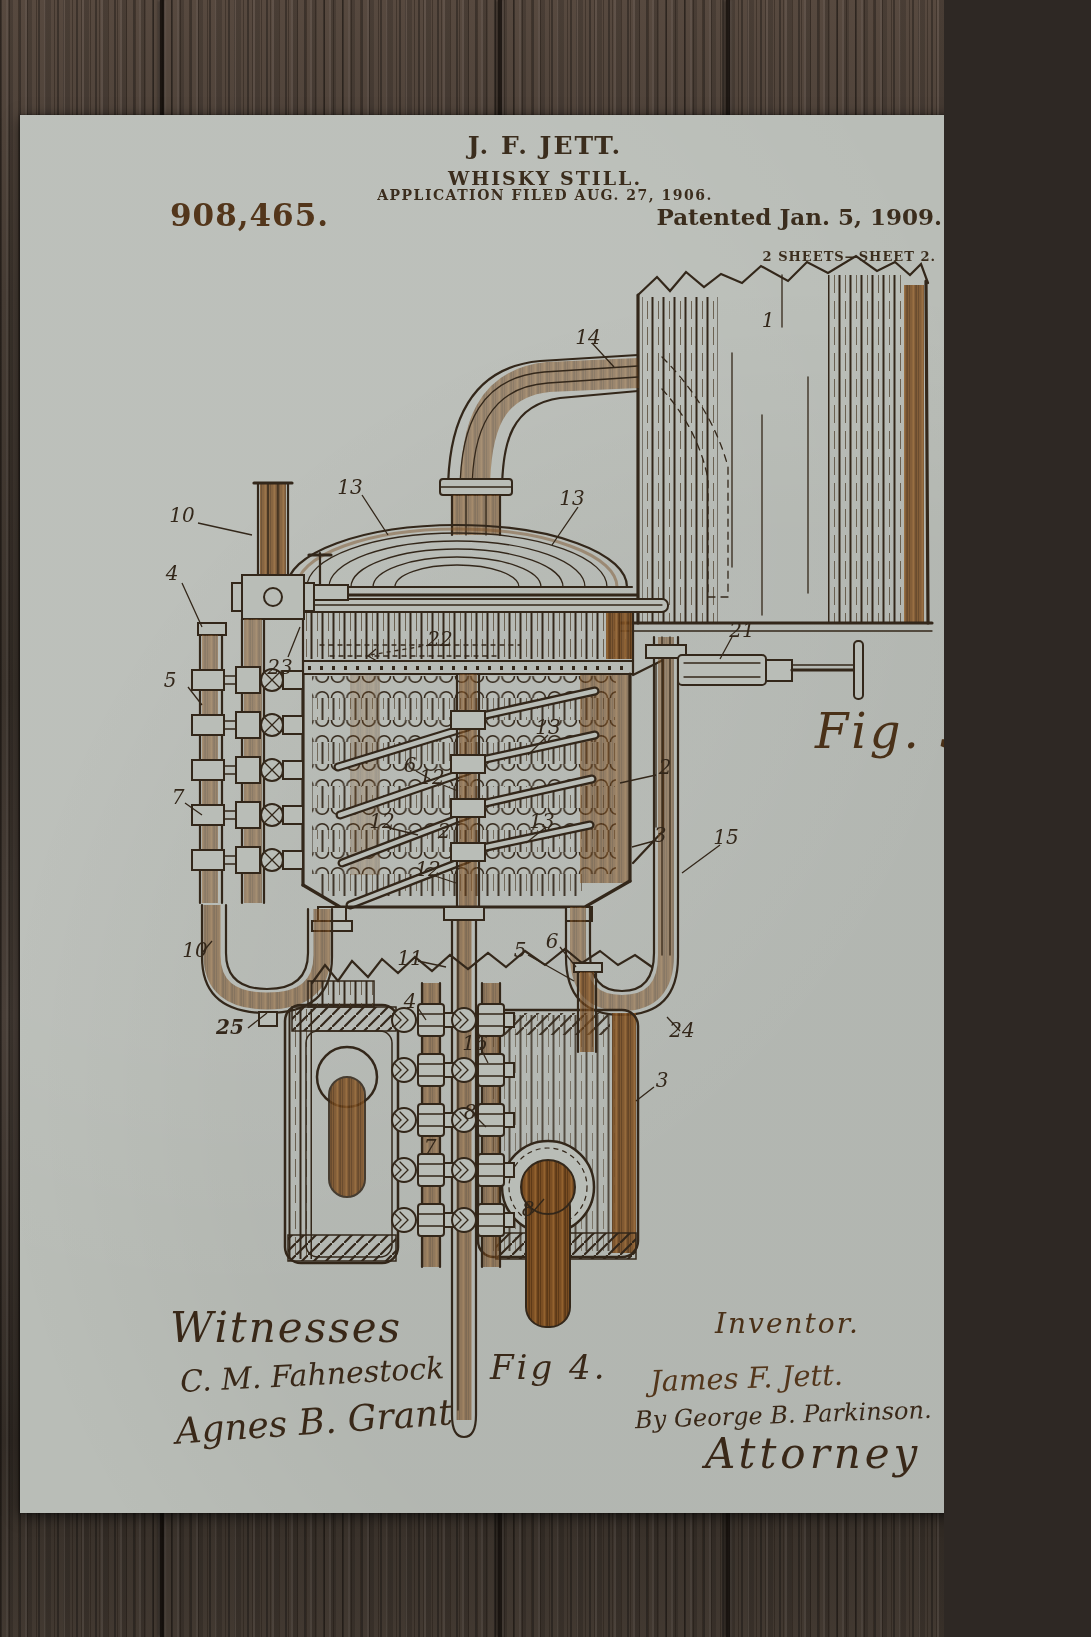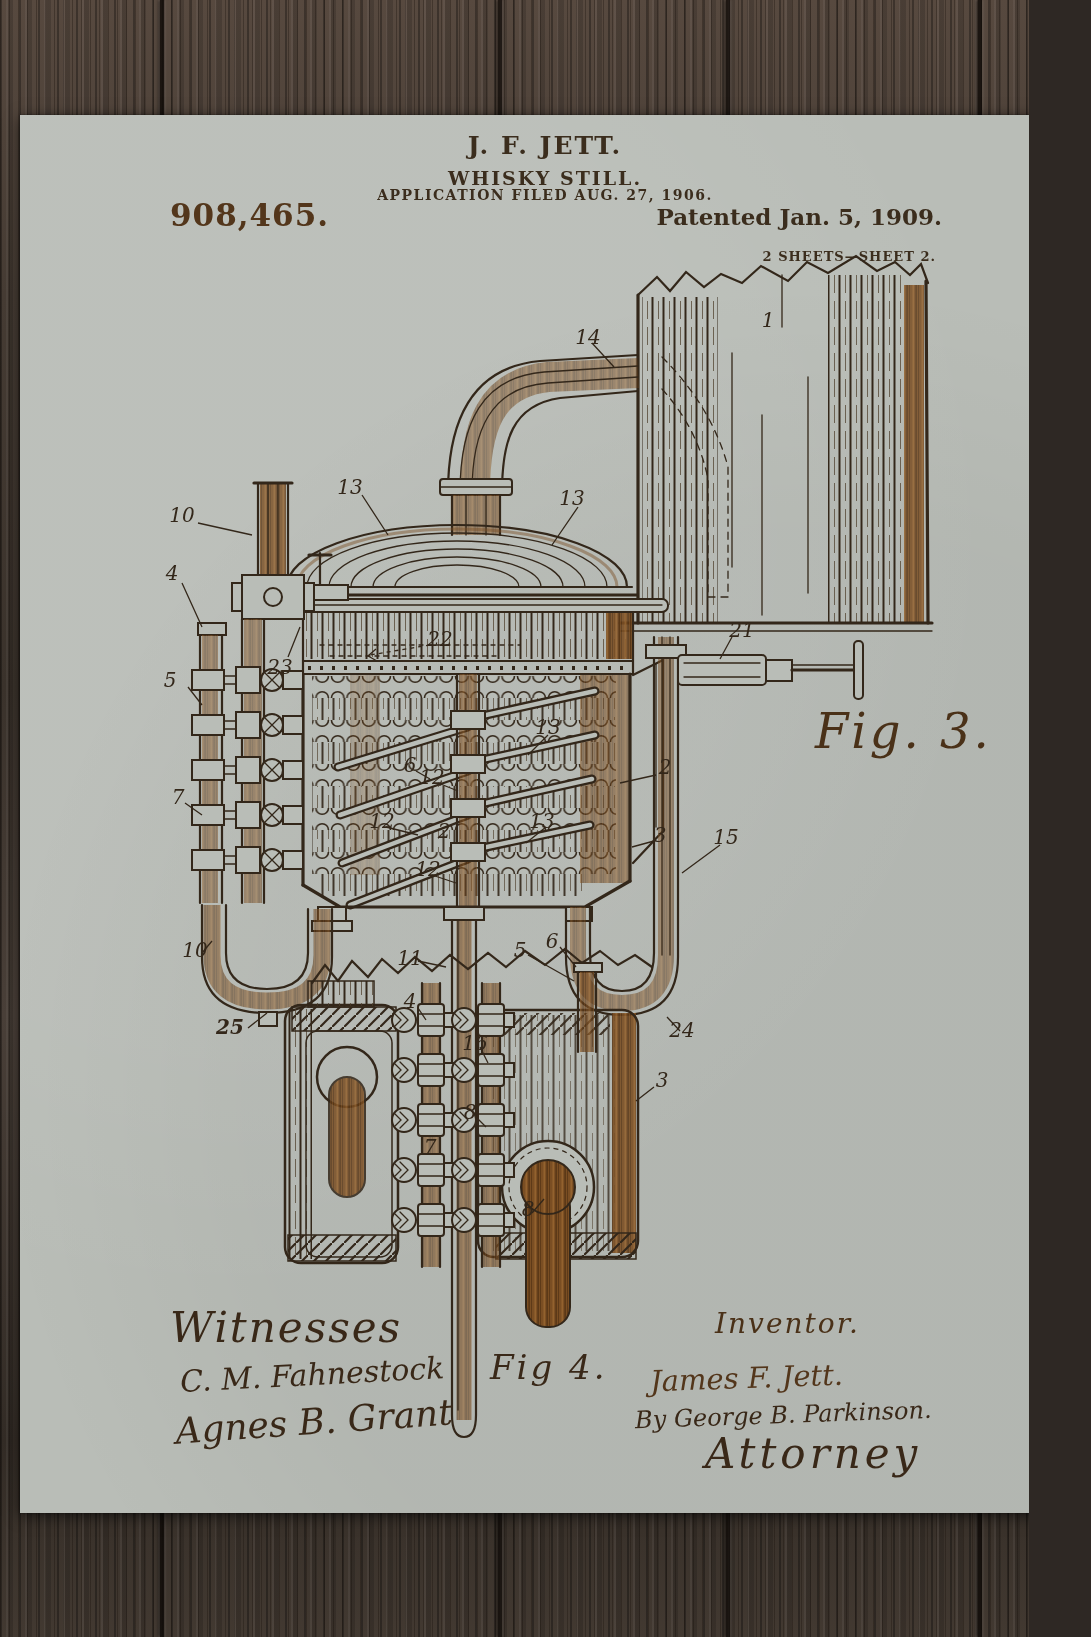--- a/index.html
+++ b/index.html
@@ -1,16 +1,16 @@
 <!DOCTYPE html>
 <html><head>
 <meta charset="utf-8">
 <style>
   html,body{margin:0;padding:0;background:#2e2824;}
-  .stage{position:relative;width:1029px;height:1637px;overflow:hidden;
+  .stage{position:relative;width:944px;height:1637px;overflow:hidden;
     background:
       repeating-linear-gradient(90deg, rgba(0,0,0,.30) 0 2px, rgba(0,0,0,0) 2px 6px, rgba(255,255,255,.05) 6px 8px, rgba(0,0,0,.16) 8px 13px, rgba(0,0,0,0) 13px 19px),
       repeating-linear-gradient(90deg, rgba(26,18,12,.35) 0 1px, rgba(0,0,0,0) 1px 9px),
       linear-gradient(180deg,#57493f 0%,#463c34 18%,#3b332c 42%,#4a4039 62%,#332c26 88%,#423931 100%);
     font-family:"DejaVu Serif", serif;}
   .seam{position:absolute;top:0;bottom:0;width:4px;background:rgba(12,8,6,.75);box-shadow:2px 0 2px rgba(255,255,255,.06), -2px 0 3px rgba(0,0,0,.4);}
   .paper{position:absolute;left:20px;top:115px;width:1050px;height:1398px;
     background:
       radial-gradient(circle at 20% 30%, rgba(255,255,255,.05) 0 40%, rgba(0,0,0,0) 60%),
       radial-gradient(circle at 75% 70%, rgba(0,0,0,.035) 0 45%, rgba(0,0,0,0) 65%),

